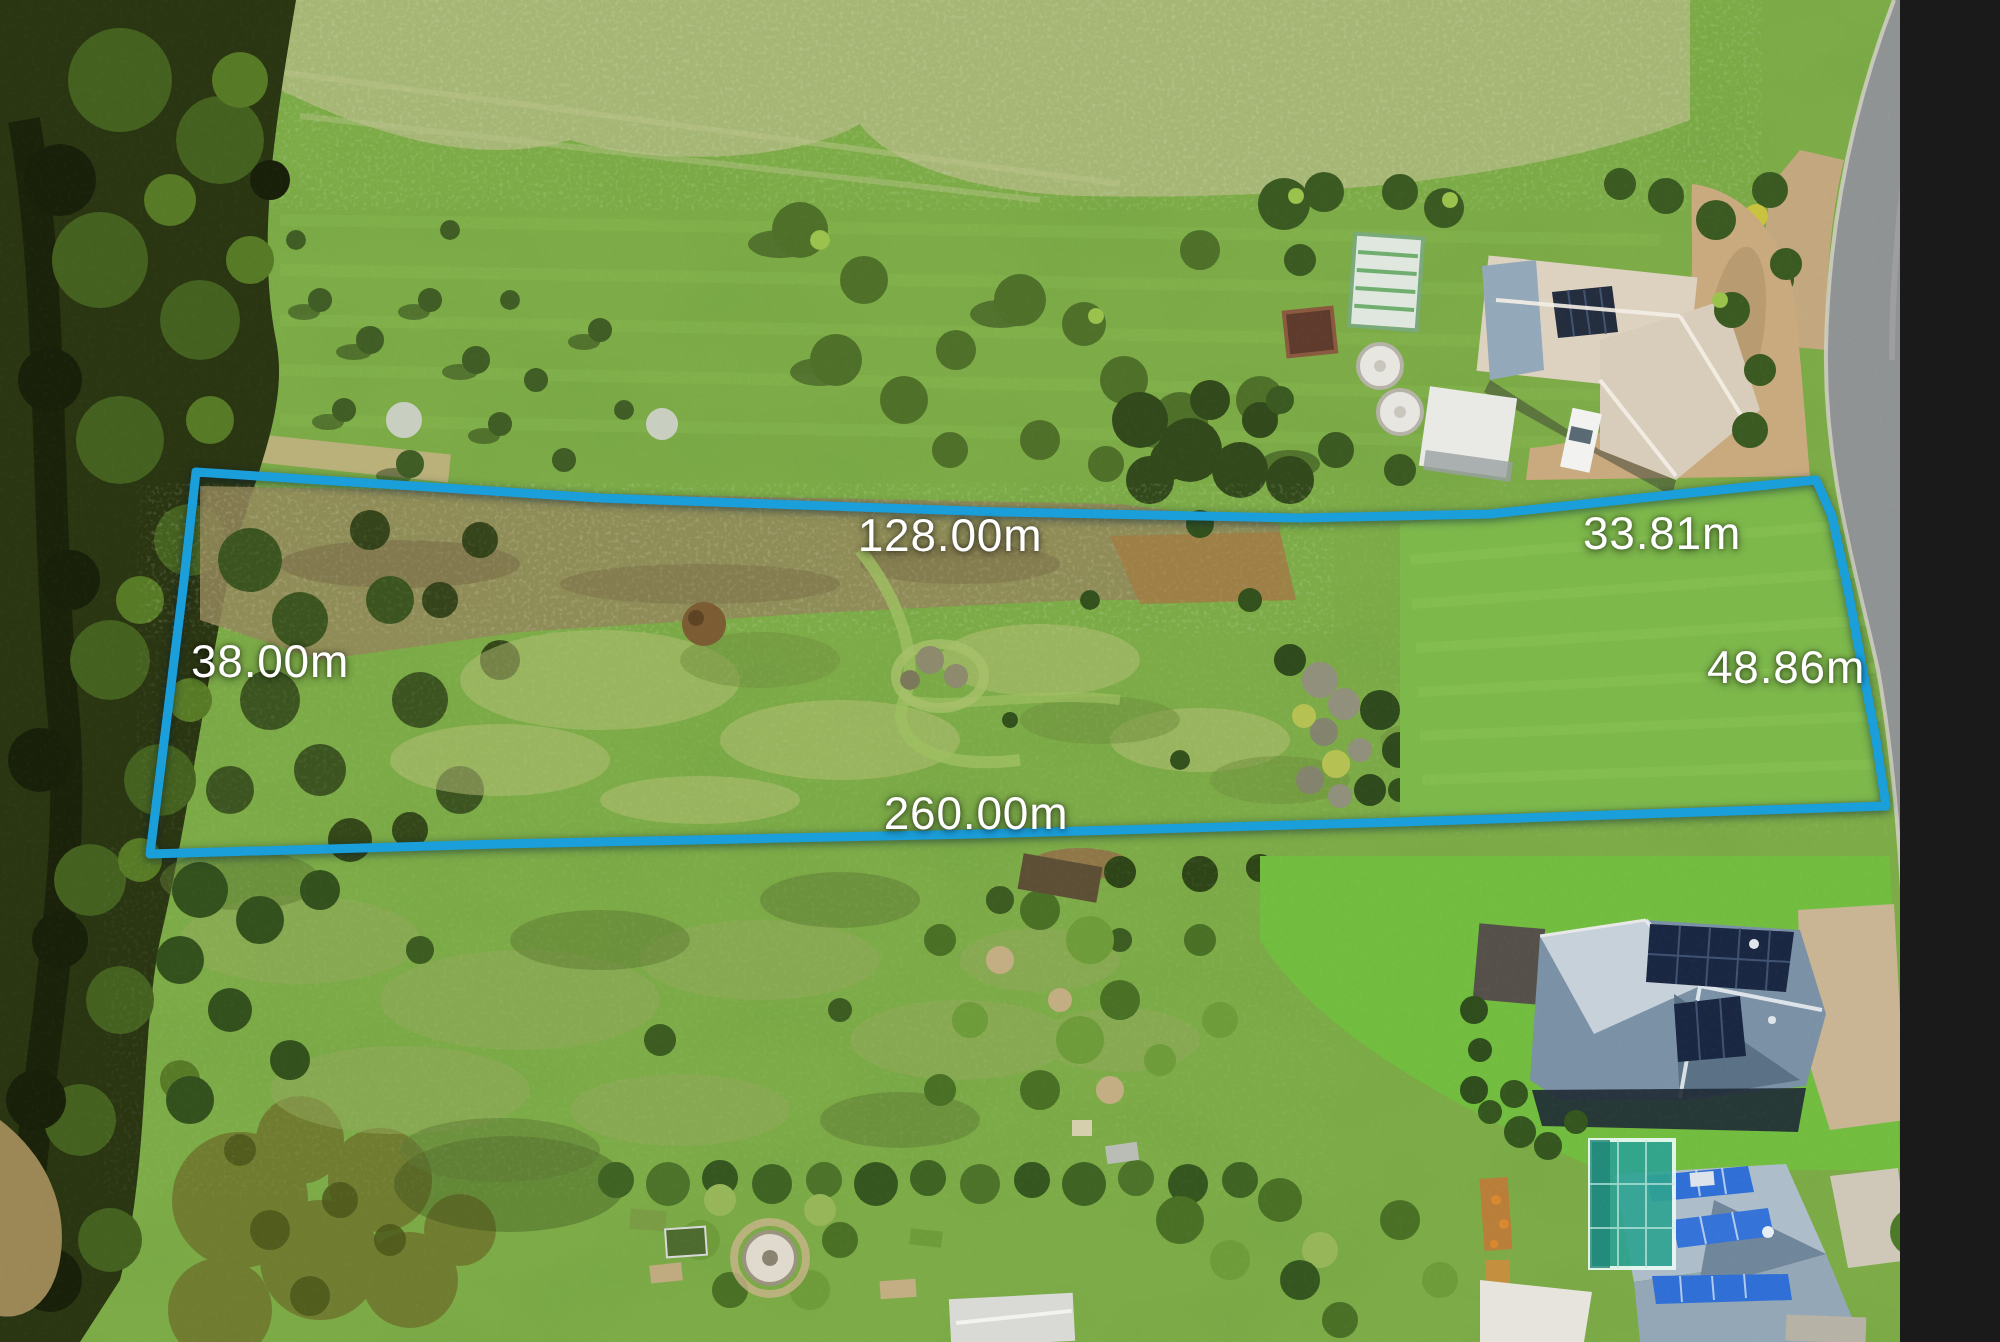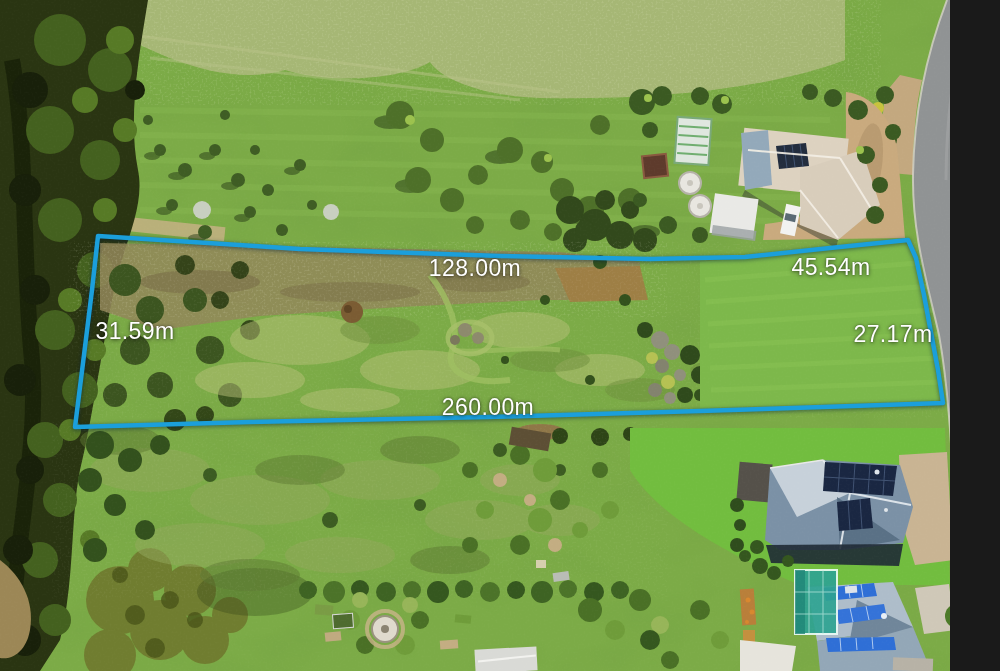--- a/index.html
+++ b/index.html
@@ -551,17 +551,17 @@
     </g>
 
     <rect x="0" y="0" width="1000" height="671" filter="url(#speckle)" opacity="0.07"></rect>
   </svg>
 
   <svg width="1000" height="671" viewBox="0 0 1000 671">
     <polygon class="boundary-line" points="98,236 300,249 500,256 650,259 745,257 830,248 908,240 916,258 924,295 932,338 938,370 943,403 700,411 488,417 250,422 75,427 84,355 92,290" fill="none" stroke="#1b9fdb" stroke-width="4.5" stroke-linejoin="round"></polygon>
   </svg>
 
   <div class="dim-label" style="left:475px;top:268px">128.00m</div>
-  <div class="dim-label" style="left:831px;top:267px">45.54m</div>
-  <div class="dim-label" style="left:135px;top:331px">31.59m</div>
-  <div class="dim-label" style="left:893px;top:334px">27.17m</div>
+  <div class="dim-label" style="left:831px;top:267px">33.81m</div>
+  <div class="dim-label" style="left:135px;top:331px">38.00m</div>
+  <div class="dim-label" style="left:893px;top:334px">48.86m</div>
   <div class="dim-label" style="left:488px;top:407px">260.00m</div>
 </div>
 
 </body></html>

